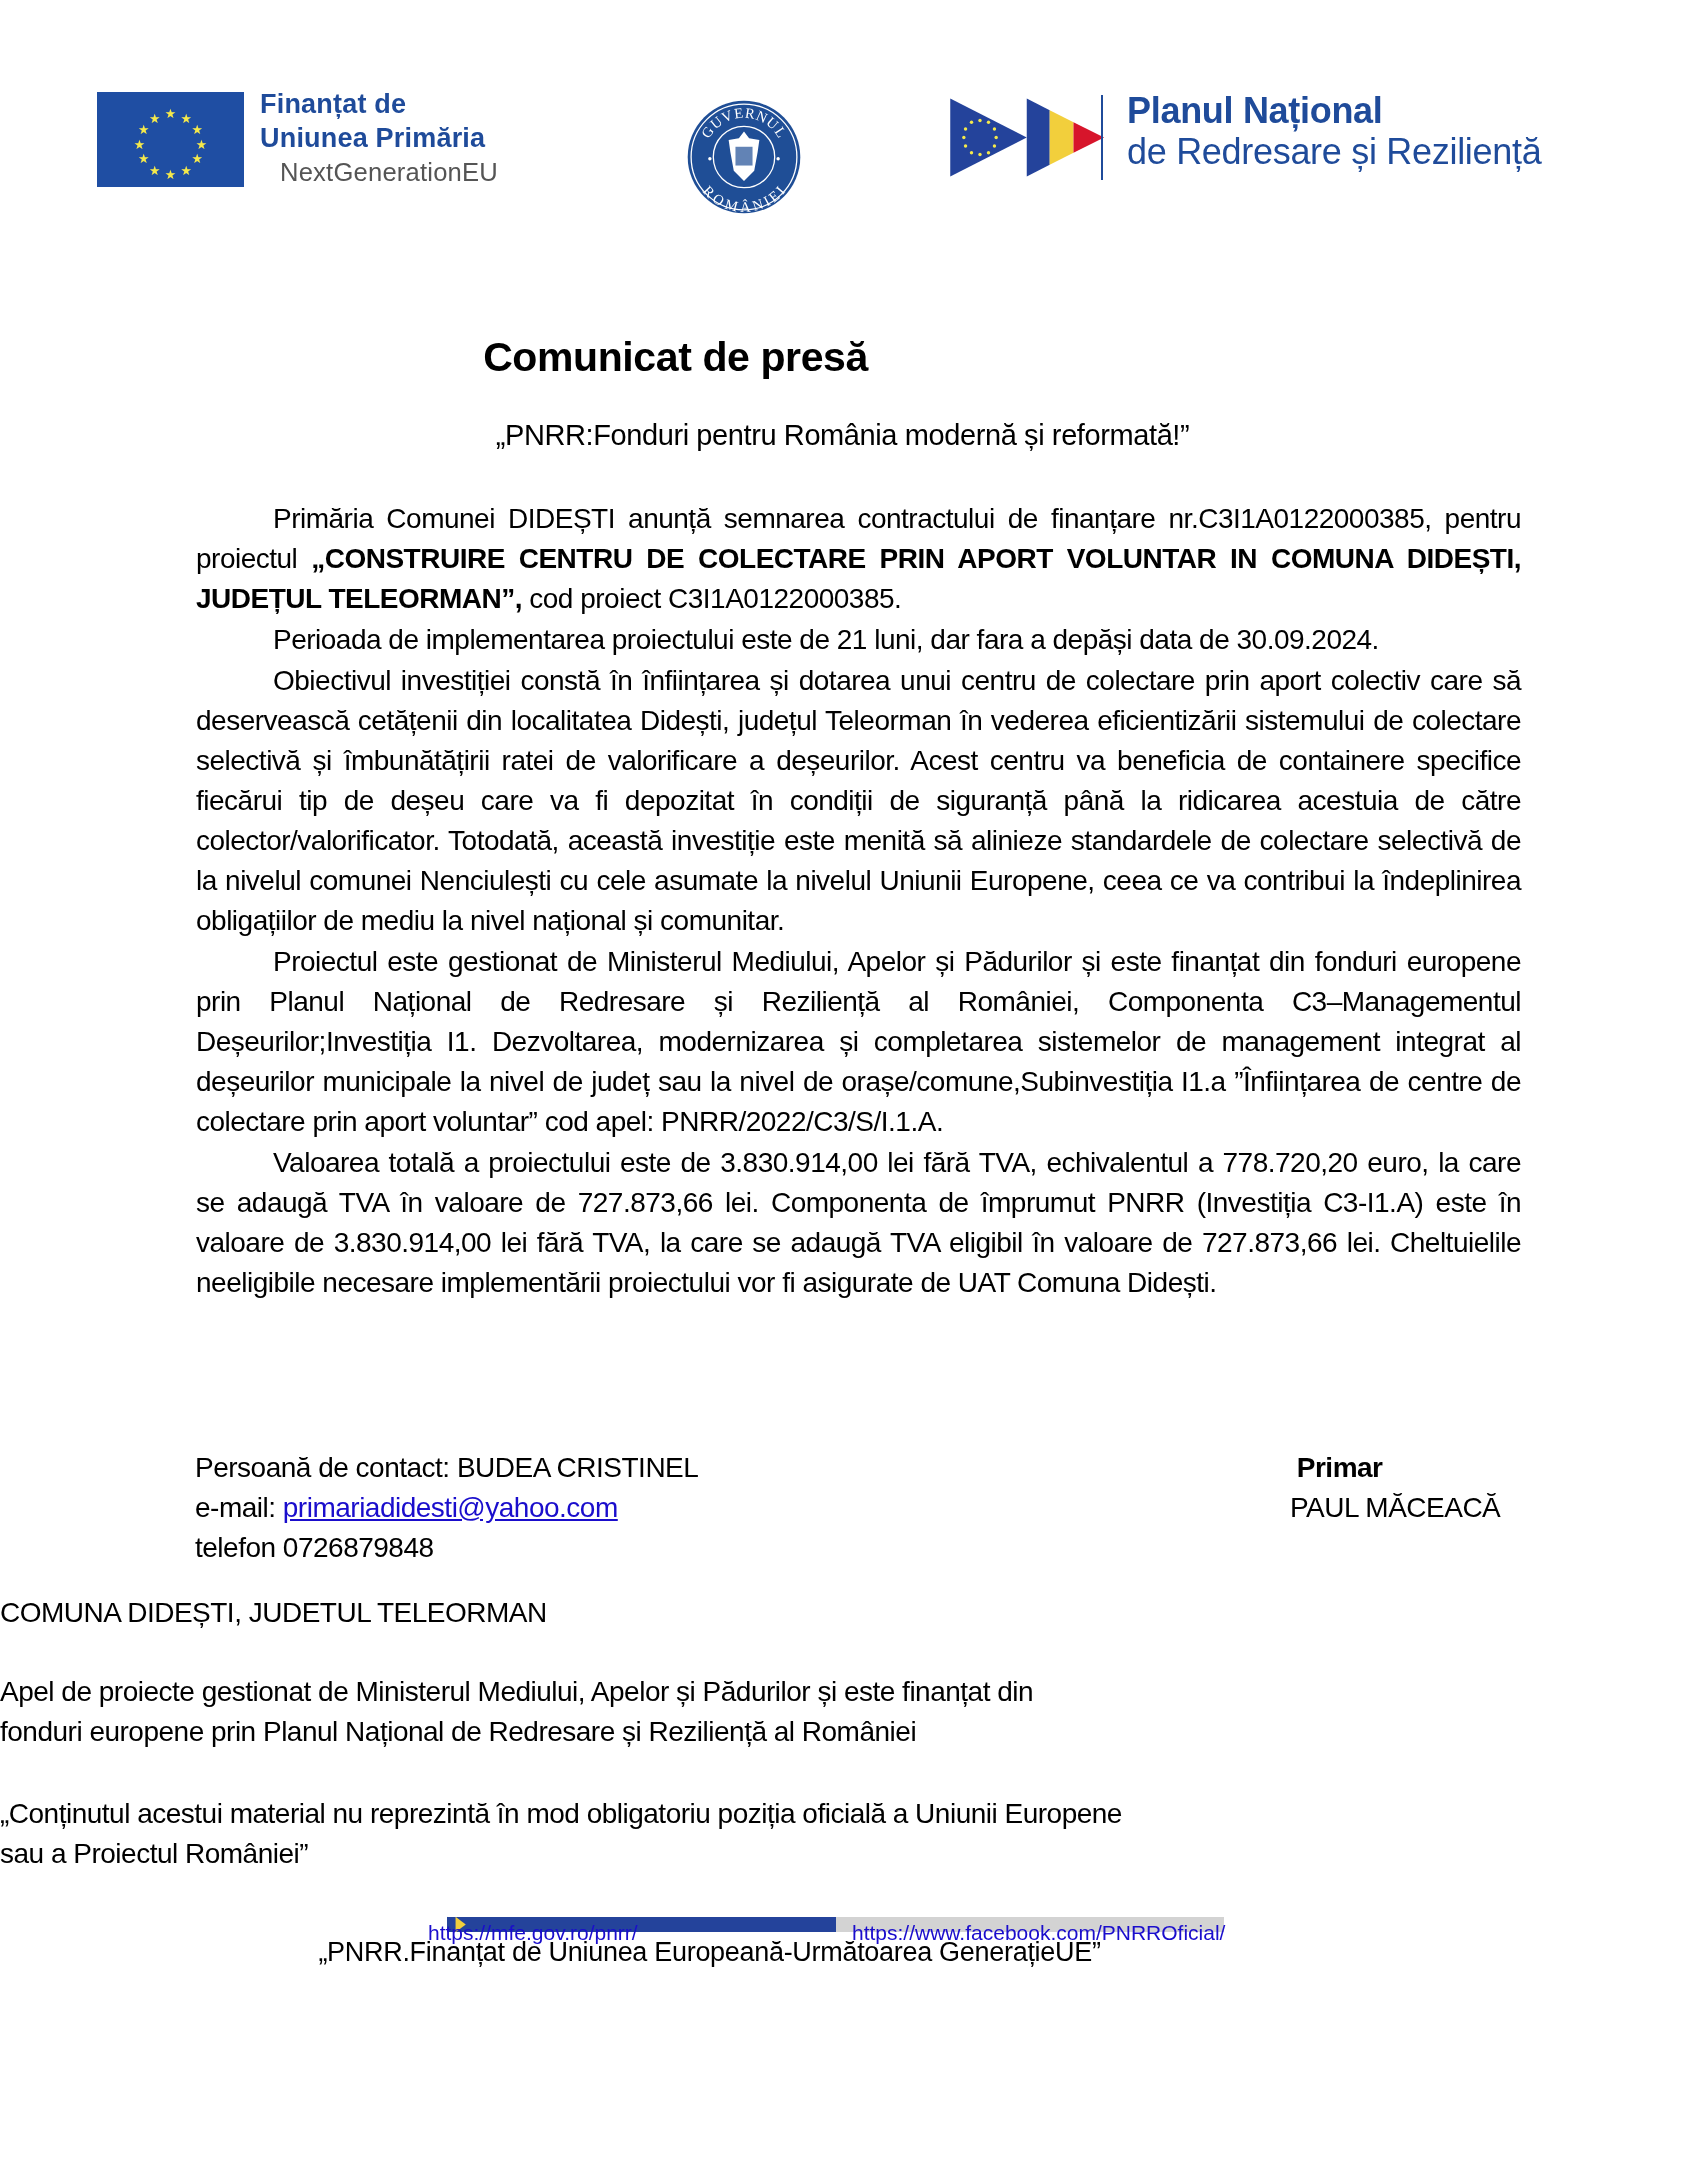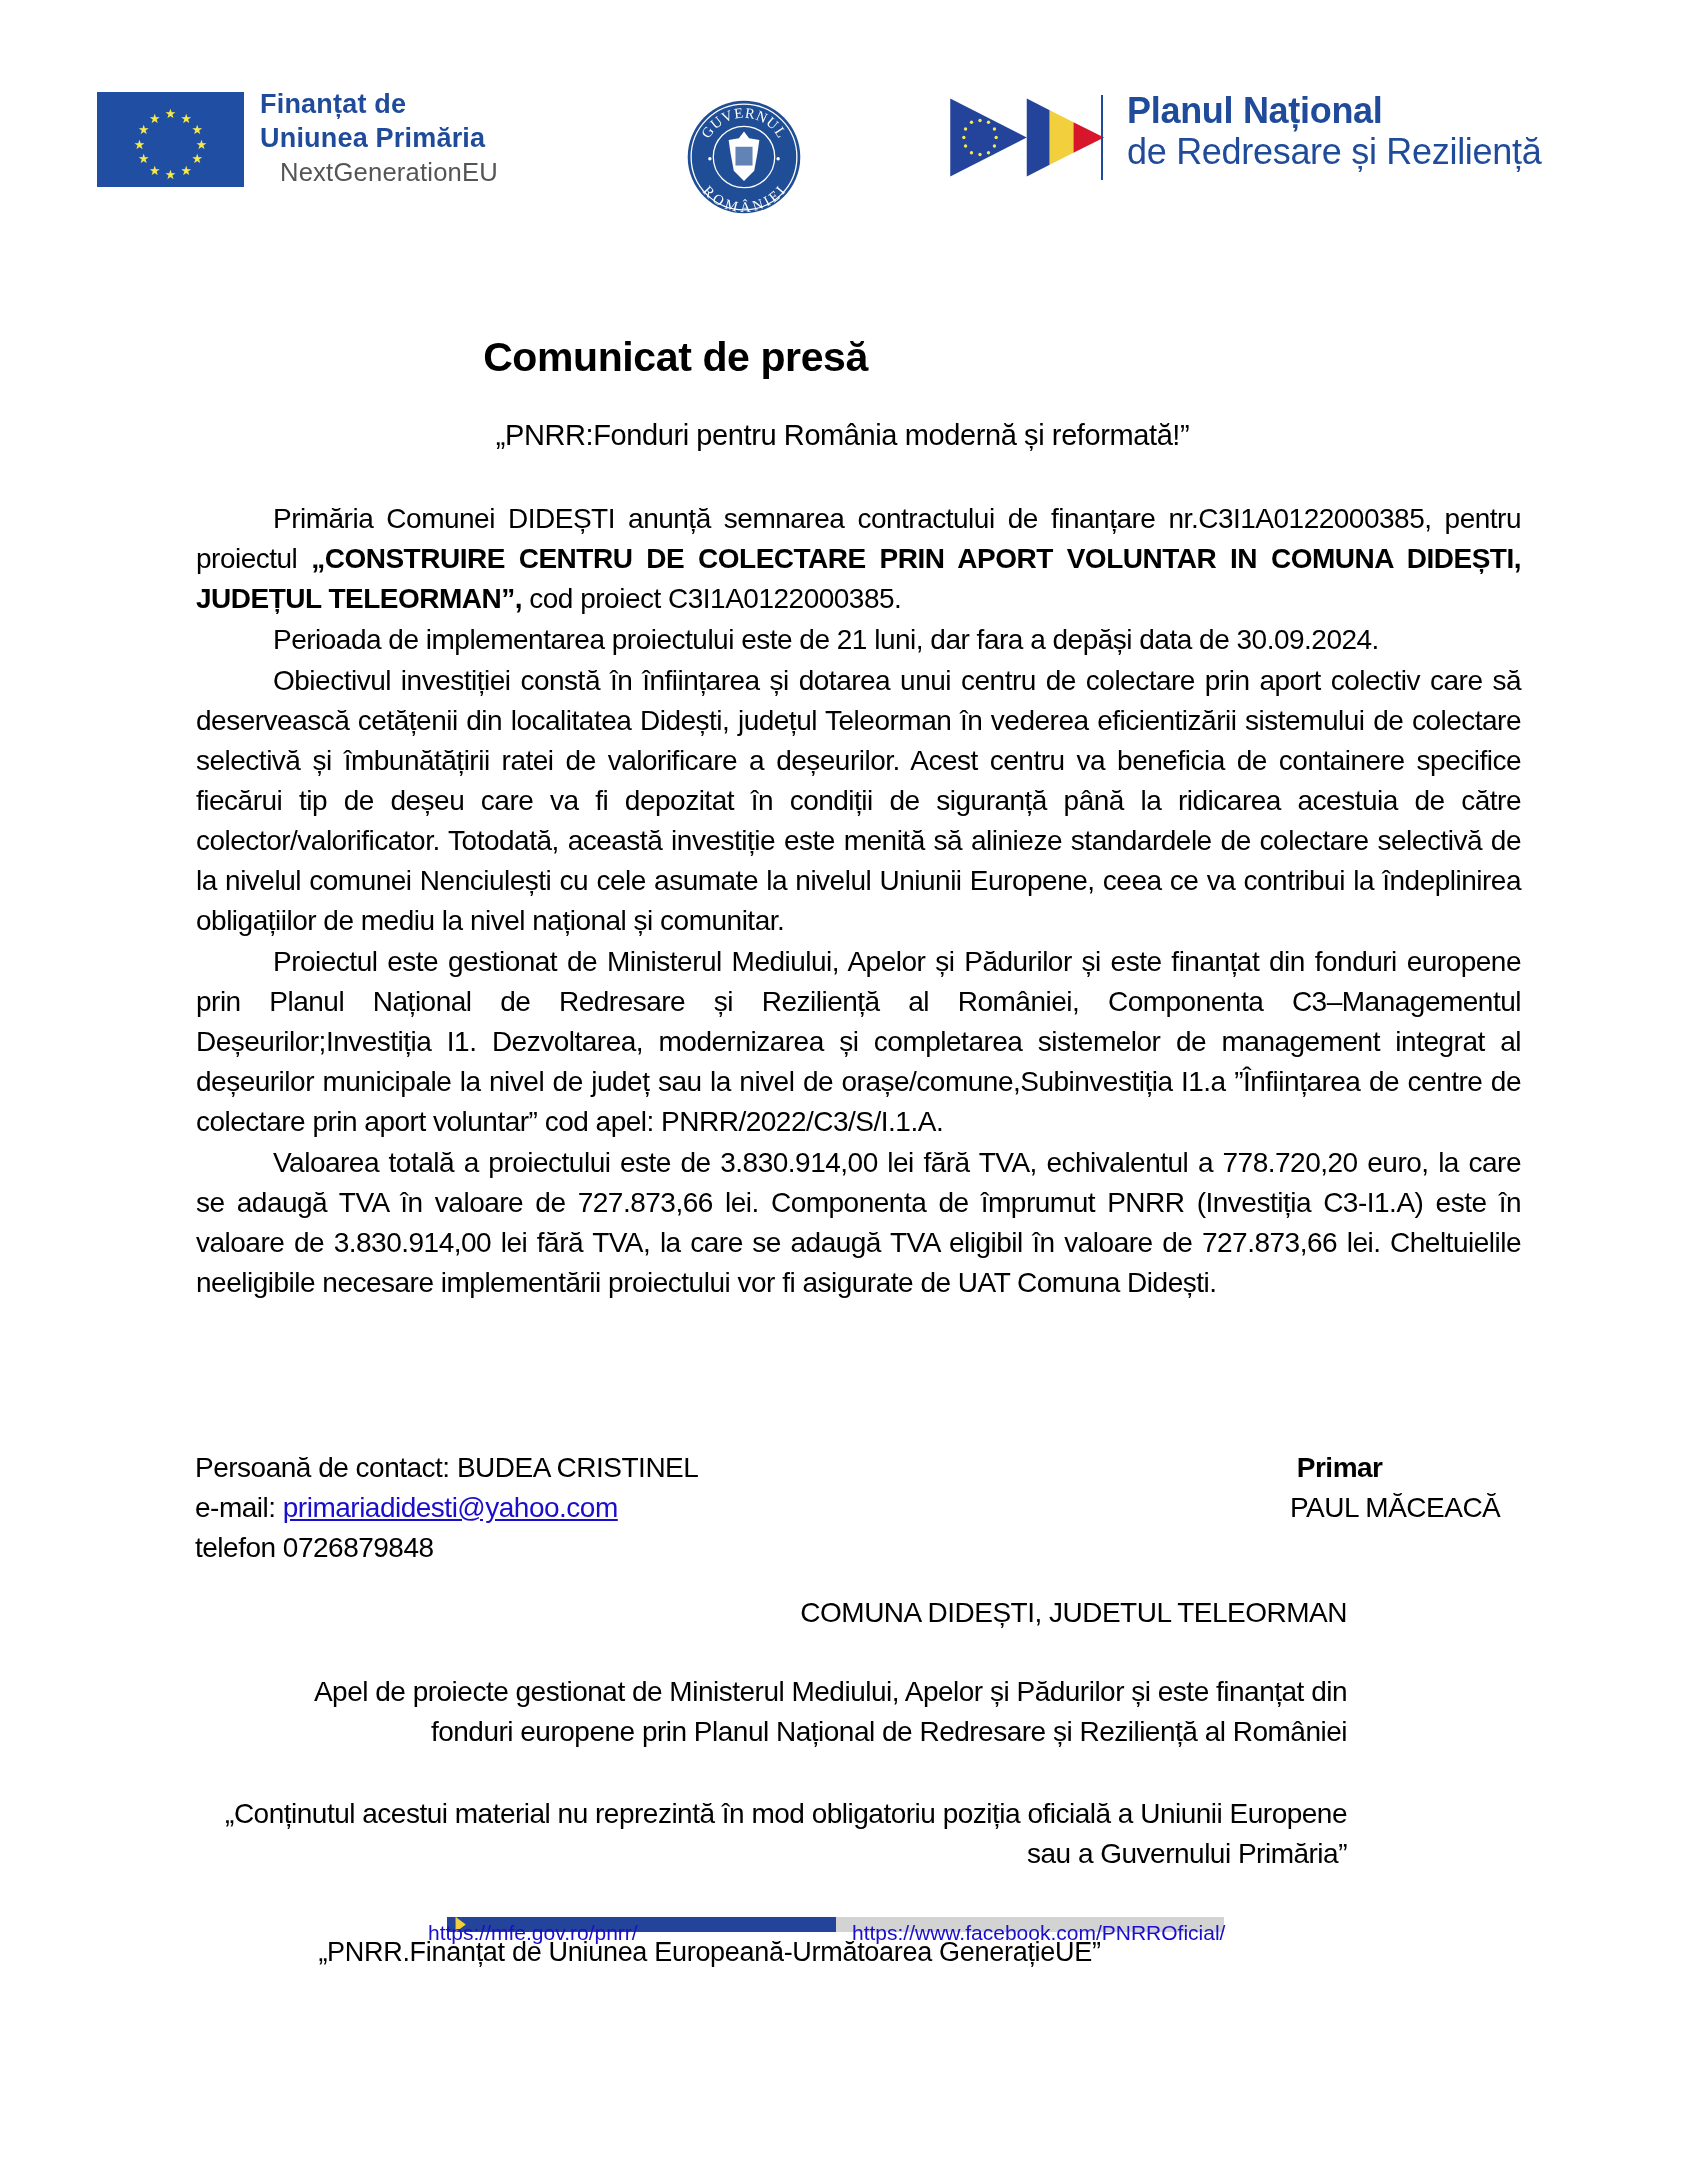--- a/index.html
+++ b/index.html
@@ -24,21 +24,21 @@
   .body { left: 195px; top: 498px; width: 1327px; font-size: 28px; line-height: 40px; letter-spacing: -0.5px; text-align: justify; }
   .body p { margin: 1px; text-indent: 77px; }
   .body b { font-weight: bold; }
 
   
   .contact { left: 195px; top: 1448px; font-size: 28px; line-height: 40px; letter-spacing: -0.5px; }
   .contact a { color: #1a0dcc; text-decoration: underline; }
   .mayor { left: 1290px; top: 1448px; font-size: 28px; line-height: 40px; letter-spacing: -0.5px; }
   .mayor .role { font-weight: bold; padding-left: 6.8px; }
 
-  .center-block { left: 0; width: 1347px; text-align: right; font-size: 28px; line-height: 40px; letter-spacing: -0.5px; }
+  .center-block { left: 0; width: 1347px; text-align: left; font-size: 28px; line-height: 40px; letter-spacing: -0.5px; }
 
   
   .bar-blue { left: 447px; top: 1917px; width: 389px; height: 15.3px; background: #24439b; }
   .bar-grey { left: 836px; top: 1917px; width: 388px; height: 15.3px; background: #d3d3d3; }
   .bar-arrow { left: 447px; top: 1915px; width: 25.6px; height: 19px; }
   .footer-slogan { left: 0; width: 1419px; top: 1937px; text-align: center; font-size: 27px; letter-spacing: -0.3px; }
   .link { font-size: 21px; color: #1a0dcc; top: 1921px; }
 </style>
 </head>
 <body>
@@ -139,21 +139,21 @@
   <div>PAUL MĂCEACĂ</div>
 </div>
 
 <div class="abs center-block" style="top:1593px;">COMUNA DIDEȘTI, JUDETUL TELEORMAN</div>
 <div class="abs center-block" style="top:1672px;">
   <div>Apel de proiecte gestionat de Ministerul Mediului, Apelor și Pădurilor și este finanțat din</div>
   <div>fonduri europene prin Planul Național de Redresare și Reziliență al României</div>
 </div>
 <div class="abs center-block" style="top:1794px;">
   <div>„Conținutul acestui material nu reprezintă în mod obligatoriu poziția oficială a Uniunii Europene</div>
-  <div>sau a Guvernului Primăria”</div>
+  <div>sau a Proiectul României”</div>
 </div>
 
 <div class="abs bar-blue"></div>
 <div class="abs bar-grey"></div>
 <div class="abs bar-arrow">
   <svg width="25.6" height="19" viewBox="0 0 30 22">
     <polygon points="0,2 12,11 0,20" fill="#24439b"></polygon>
     <polygon points="10,2 22,11 10,20" fill="#f2cf3c"></polygon>
   </svg>
 </div>

